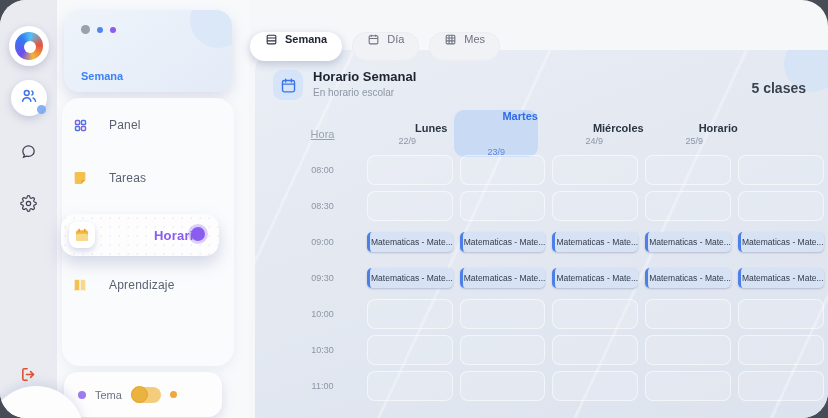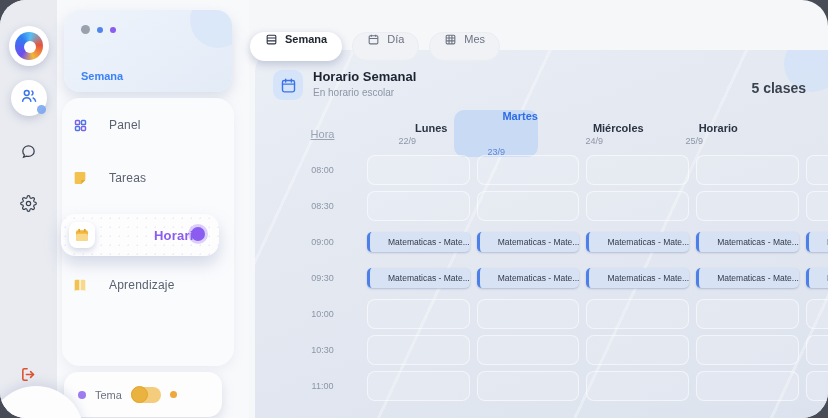--- a/index.html
+++ b/index.html
@@ -162,21 +162,21 @@
     border-radius:8px;margin:3px 0;
   }
   .slot.has-event{border:none;background:transparent;display:flex;align-items:center;}
   .event-chip{
     width:100%;height:20px;border-radius:5px;background:#d7e2f5;
     border-left:3px solid #4c80e8;
     box-shadow:0 1px 2px rgba(70,90,140,.3);
     display:flex;align-items:center;cursor:pointer;
   }
   .event-chip span{
-    font-size:8.5px;color:#333b49;padding-left:18px;white-space:nowrap;overflow:hidden;
+    font-size:8.5px;color:#333b49;padding-left:1px;white-space:nowrap;overflow:hidden;
   }
 </style>
 </head>
 <body>
 
 <div id="window">
 
   <div class="rail">
     <div class="logo-btn">
       <div class="logo-swirl"></div>

